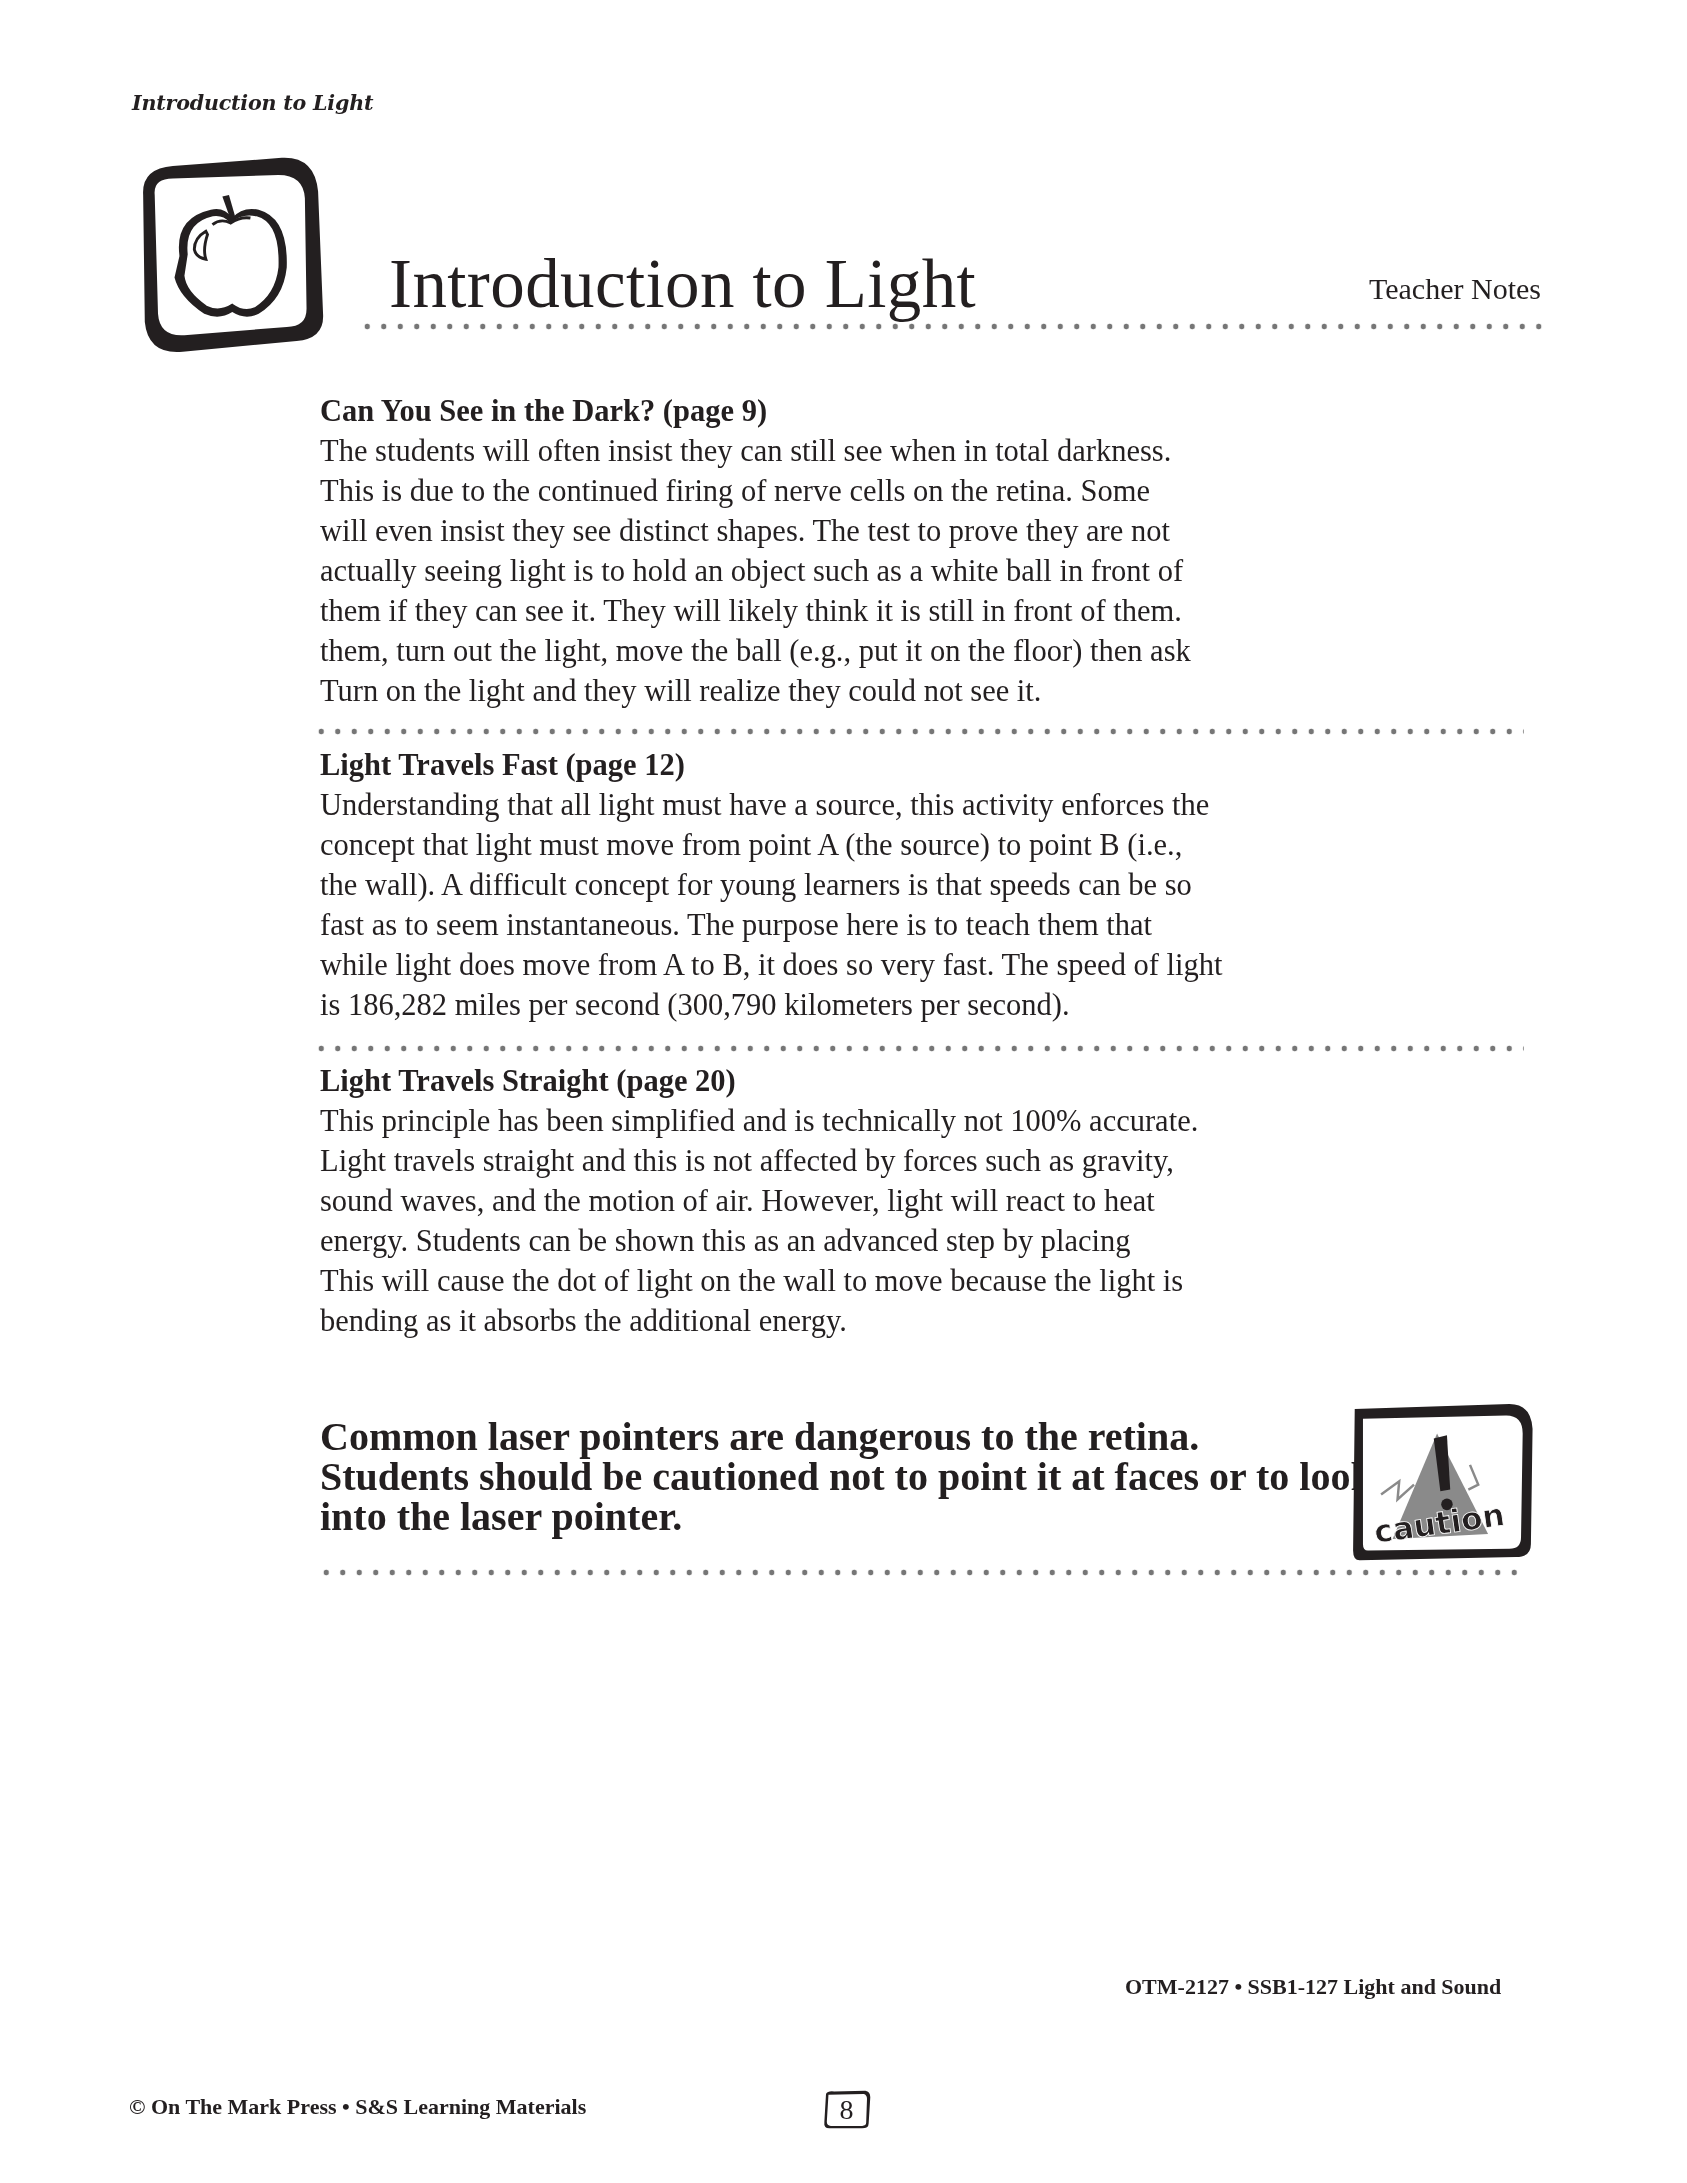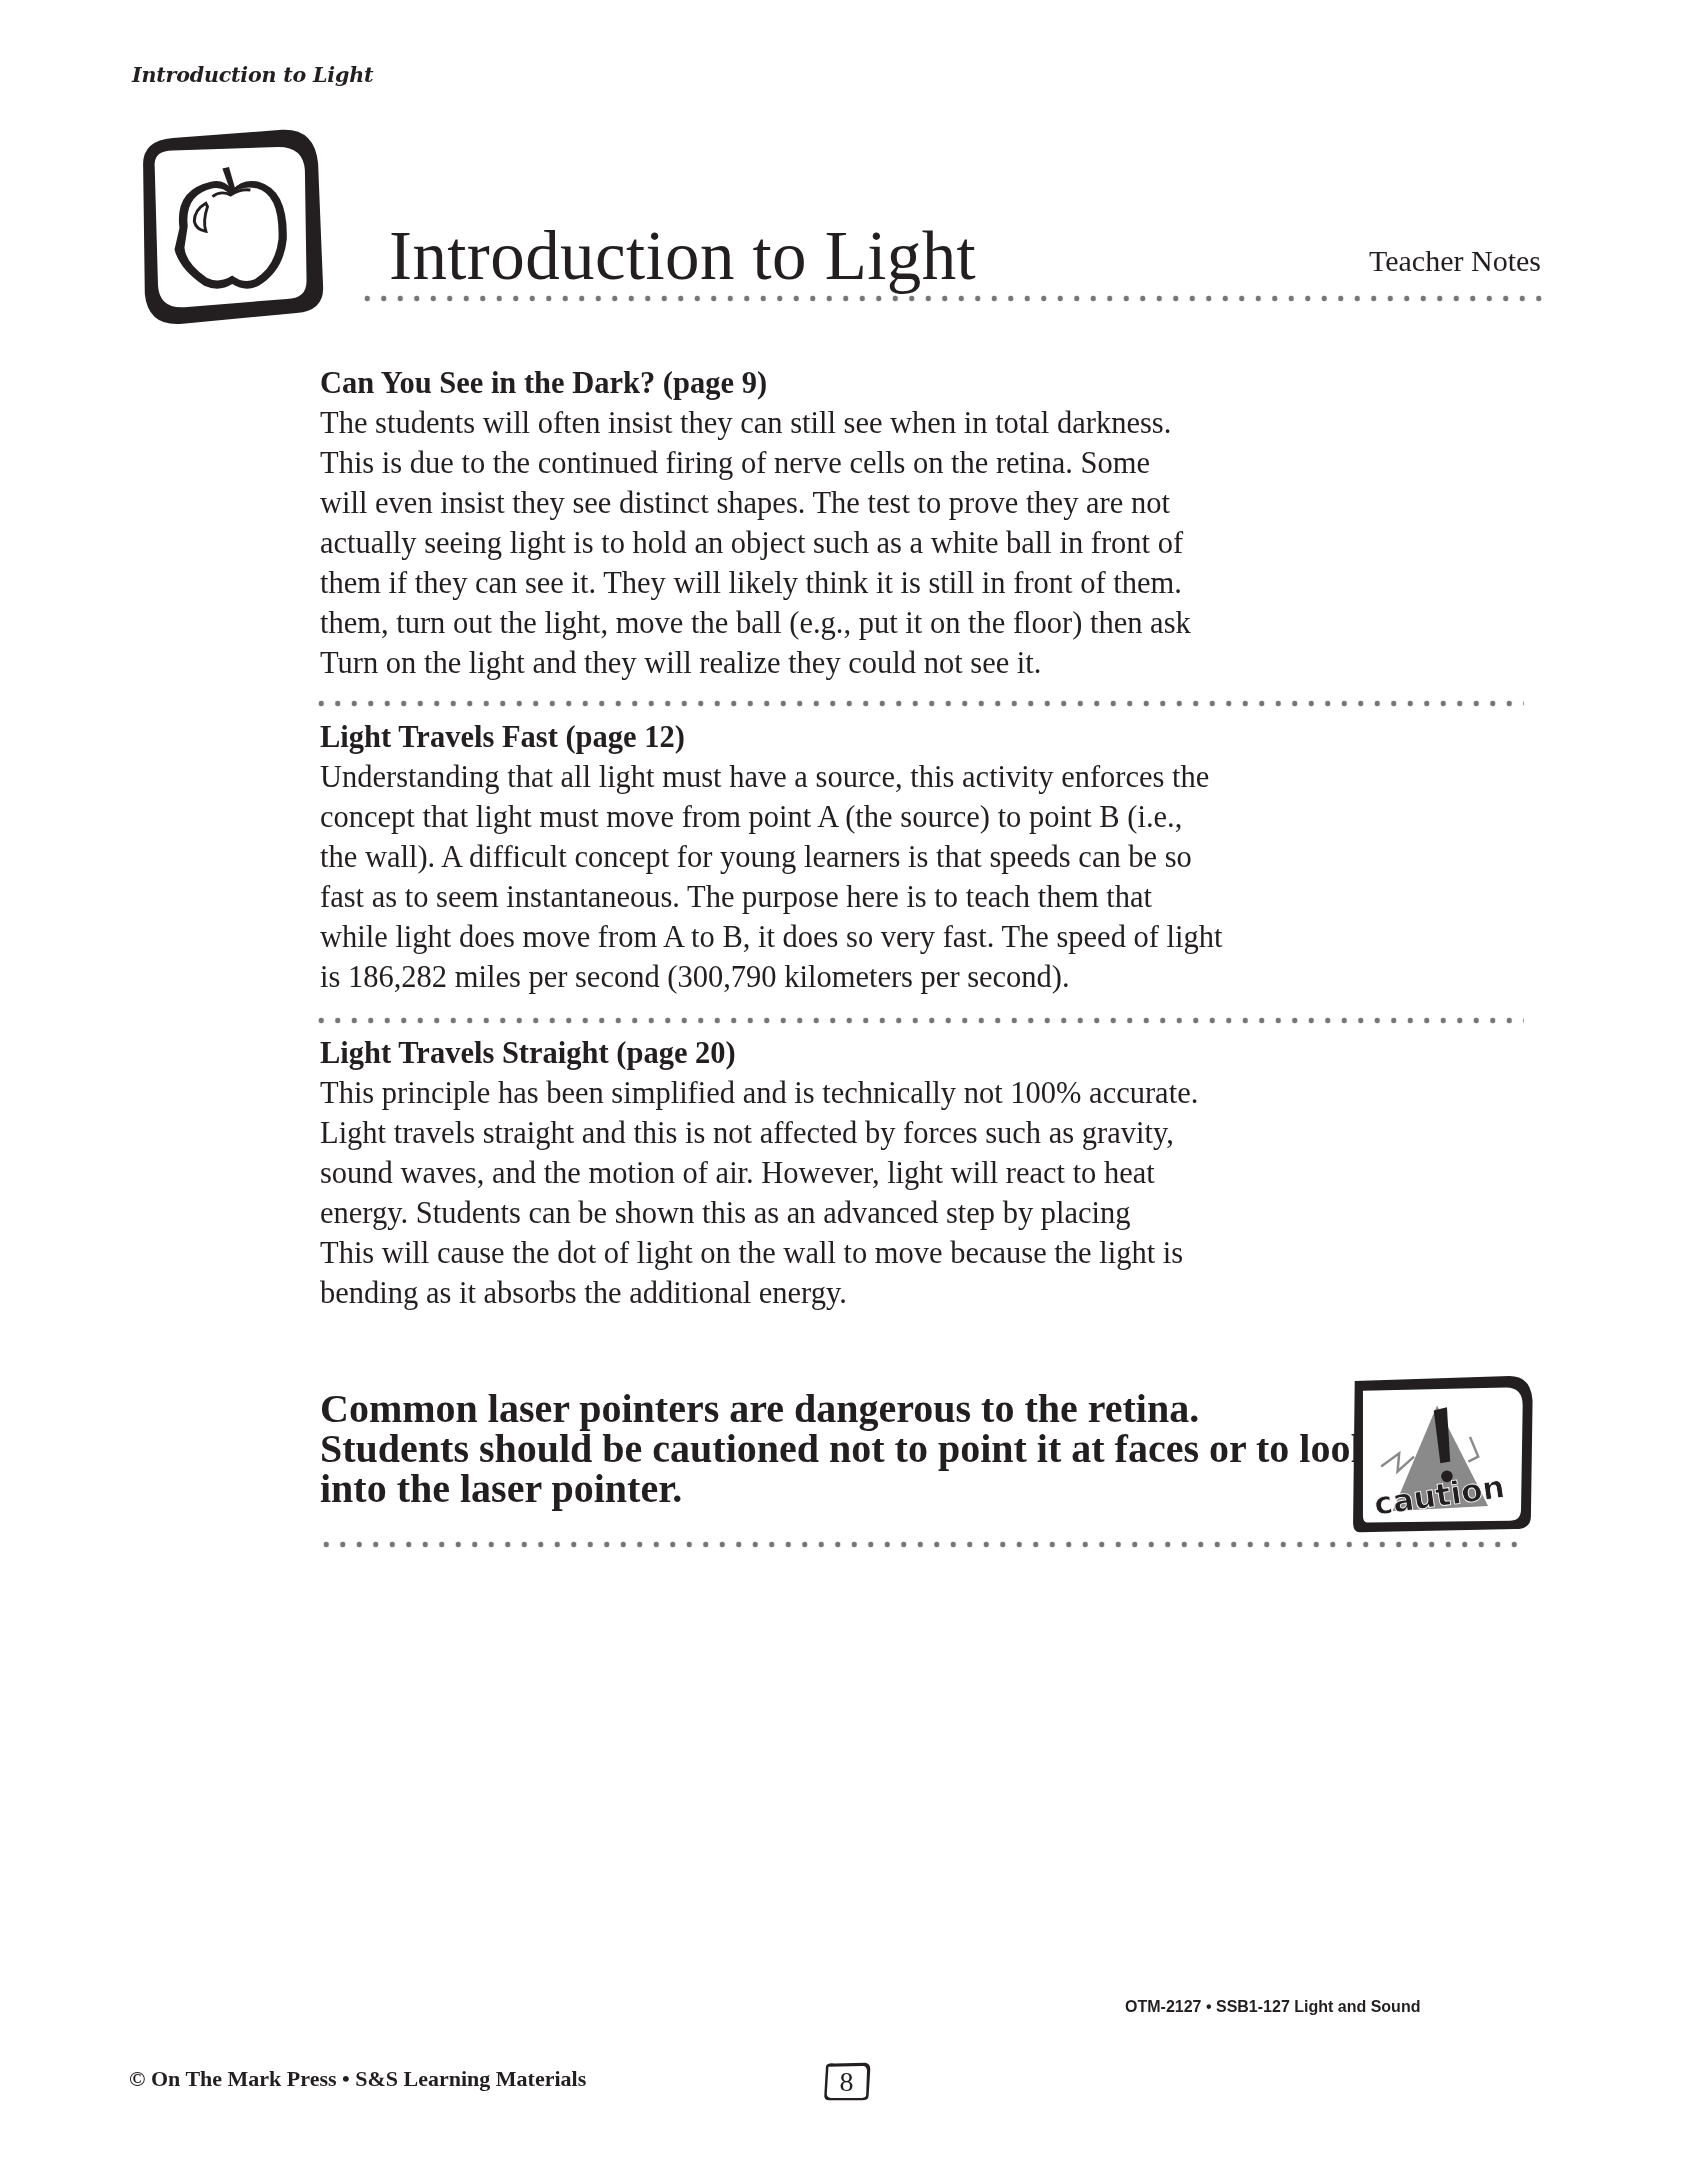--- a/index.html
+++ b/index.html
@@ -1,18 +1,18 @@
 <!DOCTYPE html>
 <html style="font-size:13px"><head>
 <meta charset="utf-8">
 <style>
   html, body { margin:0; padding:0; background:#ffffff; }
   body { width:1687px; height:2183px; position:relative; overflow:hidden;
          font-family:"DejaVu Serif", "Liberation Serif", serif; color:#231f20; }
-  .abs { position:absolute; }
+  .abs { position:absolute;margin-top:28px; }
 
   .running-header { left:132px; top:63px; font-family:"DejaVu Serif", serif;
     font-weight:bold; font-style:italic; font-size:20.6px; white-space:nowrap; letter-spacing:-0.2px; }
 
   .apple-frame { left:125px; top:124px; width:203px; height:203px; }
 
   .title { left:389px; top:219px; font-family:"Liberation Serif", serif; font-size:69px;
     line-height:74px; white-space:nowrap; color:#231f20; letter-spacing:0.4px; }
   .teacher-notes { left:1369px; top:244px; font-family:"Liberation Serif", serif; font-size:30px;
     line-height:33px; white-space:nowrap; }
@@ -24,22 +24,22 @@
   .section { left:320px; width:1063px; }
   .sec-heading { font-family:"Liberation Serif", serif; font-weight:bold; font-size:30.5px;
     line-height:40px; white-space:nowrap; }
   .sec-line { font-family:"Liberation Serif", serif; font-size:30.5px; line-height:40px; white-space:nowrap; }
   .warn-line { font-family:"Liberation Serif", serif; font-weight:bold; font-size:40px; line-height:40px; white-space:nowrap; }
 
   .caution-frame { left:1348px; top:1371px; width:188px; height:163px; }
 
   .footer-left { left:129px; top:2066px; font-family:"Liberation Serif", serif; font-weight:bold;
     font-size:22px; white-space:nowrap; }
-  .footer-right { left:1125px; top:1998px; font-family:Liberation Sans, sans-serif; font-weight:bold;
-    font-size:16px; white-space:nowrap; }
+  .footer-right { left:1125px; top:1946px; font-family:Liberation Serif, serif; font-weight:bold;
+    font-size:22px; white-space:nowrap; }
   .page-num-box { left:821px; top:2061px; width:51px; height:41px; }
   .page-num { left:821px; top:2061px; width:51px; height:41px; text-align:center;
     font-family:"Liberation Serif", serif; font-size:28px; line-height:41px; }
 </style>
 </head>
 <body>
 
 <div class="abs running-header">Introduction to Light</div>
 
 <div class="abs apple-frame">

